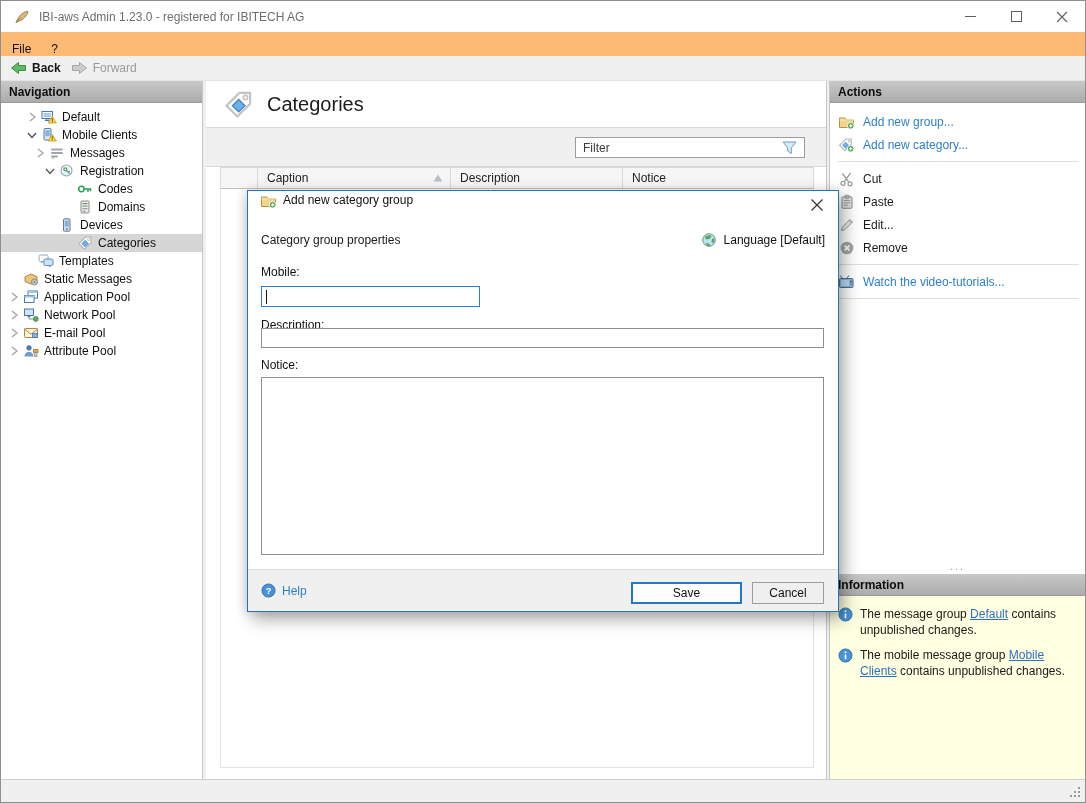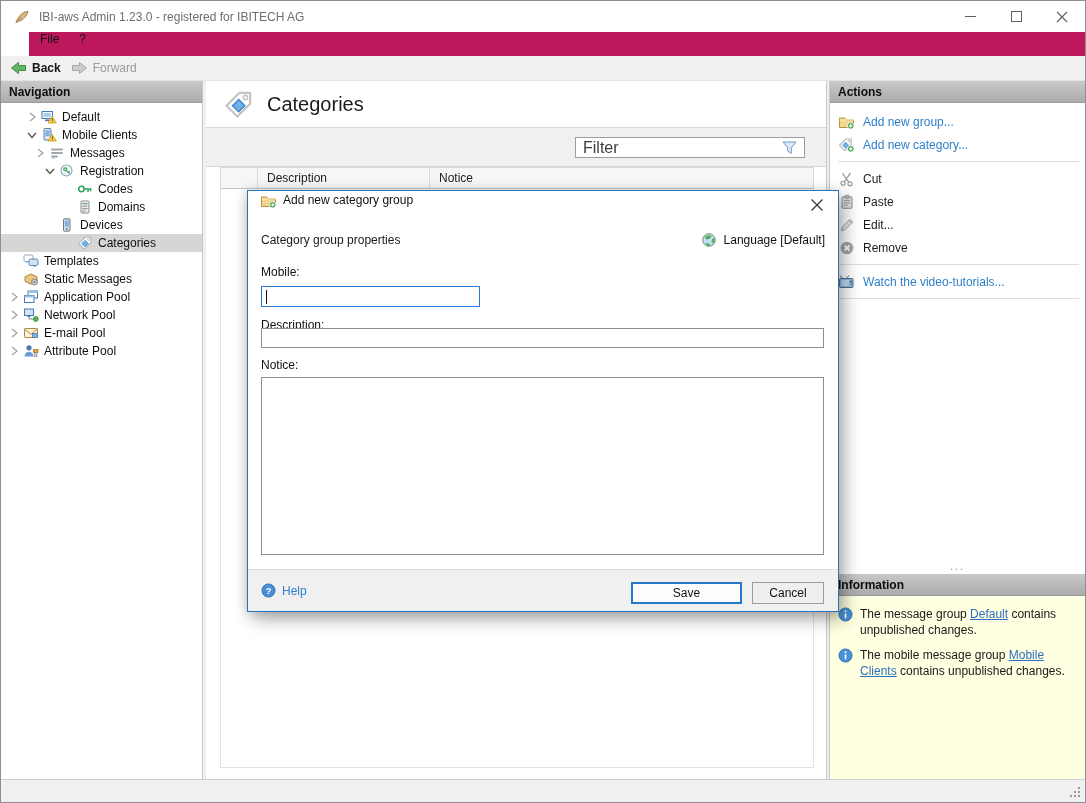--- a/index.html
+++ b/index.html
@@ -10,21 +10,21 @@
     font-family:"Liberation Sans",sans-serif;font-size:12px;color:#1a1a1a;overflow:hidden;
   }
   svg{display:block;}
   
   .titlebar{height:31px;background:#fff;display:flex;align-items:center;padding-left:13px;flex:none;}
   .app-icon{width:16px;height:16px;margin-right:9px;}
   .title-text{color:#6e6e6e;font-size:12px;}
   .win-controls{margin-left:auto;display:flex;height:100%;}
   .win-btn{width:46px;height:100%;display:flex;align-items:center;justify-content:center;cursor:default;}
   
-  .menubar{height:24px;background:#be185d;display:flex;align-items:flex-start;flex:none;margin-left:28px;}
+  .menubar{height:24px;background:#fdba74;display:flex;align-items:flex-end;flex:none;}
   .menu-item{padding:0 11px;color:#111;}
   .menu-item.q{padding:0 9px;}
   .toolbar{height:25px;background:#f0f0f0;display:flex;align-items:center;padding-left:7px;flex:none;border-bottom:1px solid #e4e4e4;}
   .tool-btn{display:flex;align-items:center;gap:5px;padding:0 8px 0 2px;height:100%;}
   .tool-btn .tlabel{font-weight:bold;color:#151515;}
   .tool-btn.disabled .tlabel{font-weight:normal;color:#9a9a9a;}
   
   .bodyrow{flex:1;display:flex;min-height:0;background:#f0f0f0;}
   .panel-header{height:22px;flex:none;background:linear-gradient(180deg,#c8c8c8,#acacac);
     border-bottom:1px solid #9b9b9b;font-weight:bold;color:#0d0d0d;padding:4px 0 0 8px;}
@@ -35,21 +35,21 @@
   .tree-row.selected{background:#d6d6d6;}
   .chev{width:16px;height:16px;flex:none;display:flex;align-items:center;justify-content:center;}
   .ticon{width:17px;height:16px;flex:none;margin-right:5px;display:flex;align-items:center;justify-content:center;}
   .tlbl{color:#0f0f0f;}
   
   .center{flex:1;background:#fff;margin-left:3px;border-right:1px solid #c6c6c6;display:flex;flex-direction:column;min-width:0;}
   .center-header{height:46px;flex:none;display:flex;align-items:center;padding-left:17px;gap:13px;}
   .page-title{font-size:20px;color:#1c1c1c;}
   .filter-bar{height:40px;flex:none;background:#f0f0f0;border-top:1px solid #d8d8d8;border-bottom:1px solid #d8d8d8;position:relative;}
   .filter-box{position:absolute;right:21px;top:9px;width:230px;height:21px;background:#fff;border:1px solid #9d9d9d;display:flex;align-items:center;}
-  .filter-input{flex:1;border:none;outline:none;background:transparent;font-family:"Liberation Sans",sans-serif;font-size:16px;color:#1d4ed8;padding:0 0 0 7px;min-width:0;}
+  .filter-input{flex:1;border:none;outline:none;background:transparent;font-family:"Liberation Sans",sans-serif;font-size:12px;color:#1d4ed8;padding:0 0 0 7px;min-width:0;}
   .filter-input::placeholder{color:#3c3c3c;opacity:1;}
   .funnel{width:18px;flex:none;margin-right:4px;}
   .table-header{height:22px;flex:none;margin:0 12px 0 14px;display:flex;background:#f6f6f6;border:1px solid #d9d9d9;border-bottom:1px solid #c2c2c2;}
   .th{display:flex;align-items:center;padding-left:9px;border-right:1px solid #d9d9d9;color:#222;}
   .th.stub{width:37px;padding-left:0;}
   .th.caption{width:193px;}
   .th.desc{width:172px;}
   .th.notice{flex:1;border-right:none;}
   .sort{margin-left:auto;margin-right:7px;}
   .table-body{flex:1;margin:0 12px 11px 14px;background:#fff;border:1px solid #e2e2e2;border-top:none;}
@@ -267,21 +267,21 @@
             <span class="chev"></span>
             <span class="ticon">
               <svg width="16" height="16" viewBox="0 0 16 16">
                 <path d="M1.8 8.6 8.4 2h5.6v5.6L7.4 14.2z" fill="#fff" stroke="#b5b5b5" stroke-width="1.2"></path>
                 <circle cx="11.6" cy="4.4" r="1.1" fill="#fff" stroke="#b5b5b5" stroke-width="0.9"></circle>
                 <path d="M4.9 8.6 8.1 5.4l3.2 3.2-3.2 3.2z" fill="#6cb1e8" stroke="#3c87c8" stroke-width="0.8"></path>
               </svg>
             </span>
             <span class="tlbl">Categories</span>
           </div>
-          <div class="tree-row" style="padding-left: 5px;">
+          <div class="tree-row" style="padding-left: 20px;">
             <span class="chev"></span>
             <span class="ticon">
               <svg width="16" height="16" viewBox="0 0 16 16">
                 <rect x="1" y="2" width="9" height="6.5" rx="1.5" fill="#fff" stroke="#8fa6bd" stroke-width="1"></rect>
                 <path d="M3 8.5v2l2.4-2z" fill="#8fa6bd"></path>
                 <rect x="6" y="6" width="9" height="6.5" rx="1.5" fill="#cfe3f5" stroke="#5b8ab8" stroke-width="1"></rect>
                 <path d="M12.5 12.5v2l-2.4-2z" fill="#5b8ab8"></path>
               </svg>
             </span>
             <span class="tlbl">Templates</span>
@@ -379,20 +379,28 @@
           <input class="filter-input" placeholder="Filter" style="">
           <span class="funnel">
               <svg width="15" height="14" viewBox="0 0 15 14">
                 <path d="M1 1h13L9.3 6.8v5.7L5.7 10V6.8z" fill="#dce9f7" stroke="#6f9bd1" stroke-width="1"></path>
               </svg>
             </span>
         </div>
       </div>
       <div class="table-header">
         <div class="th stub"></div>
+        <div class="th caption">
+          <span>Caption</span>
+          <span class="sort">
+              <svg width="10" height="8" viewBox="0 0 10 8">
+                <path d="M5 0.5 9.5 7.5H0.5z" fill="#b9c0c9"></path>
+              </svg>
+            </span>
+        </div>
         <div class="th desc">
           <span>Description</span>
         </div>
         <div class="th notice">
           <span>Notice</span>
         </div>
       </div>
       <div class="table-body"></div>
     </div>
 

